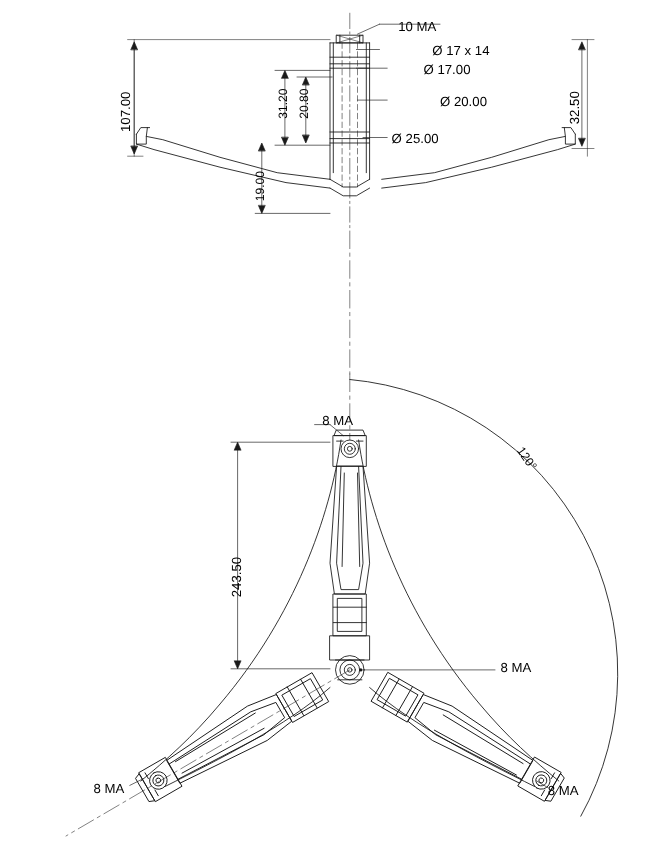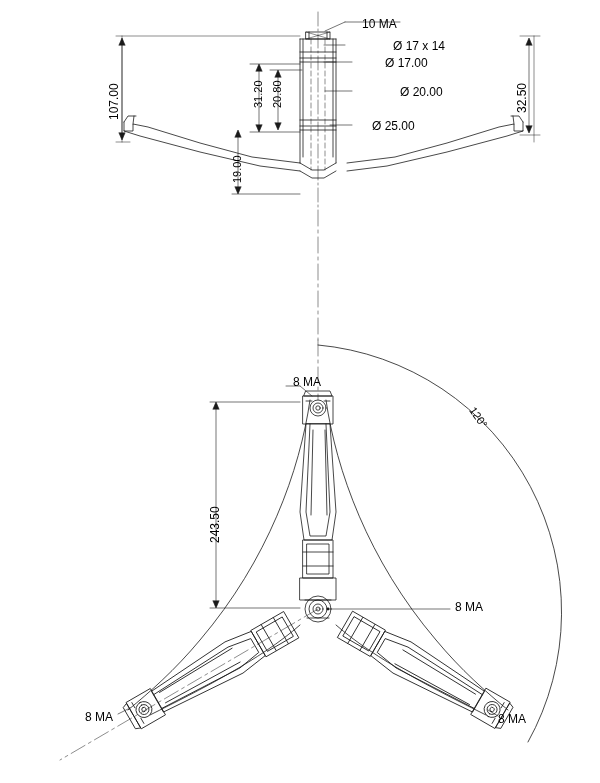--- a/index.html
+++ b/index.html
@@ -231,21 +231,21 @@
         <path d="M306,401 L312,401 M324,401 L330,401"></path>
       </g>
 
     </g>
   </svg>
 
   <div class="lbl" style="left:362px; top:18px;">10 MA</div>
   <div class="lbl" style="left:348px; top:40px;margin-left:45px;">Ø 17 x 14</div>
   <div class="lbl" style="left:340px; top:57px;margin-left:45px;">Ø 17.00</div>
   <div class="lbl" style="left:356px; top:86px;margin-left:44px;">Ø 20.00</div>
-  <div class="lbl" style="left:356px; top:120px;margin-left:16px;">Ø 25.00</div>
+  <div class="lbl" style="left:356px; top:120px;">Ø 25.00</div>
 
   <div class="lbl rot" style="left:108px; top:120px;">107.00</div>
   <div class="lbl rot" style="left:516px; top:113px;">32.50</div>
   <div class="lbl rot small" style="left:253px; top:108px;">31.20</div>
   <div class="lbl rot small" style="left:272px; top:108px;">20.80</div>
   <div class="lbl rot small" style="left:232px; top:183px;">19.00</div>
 
   <div class="lbl" style="left:293px; top:376px;">8 MA</div>
   <div class="lbl" style="left:455px; top:601px;">8 MA</div>
   <div class="lbl" style="left:85px; top:711px;">8 MA</div>

